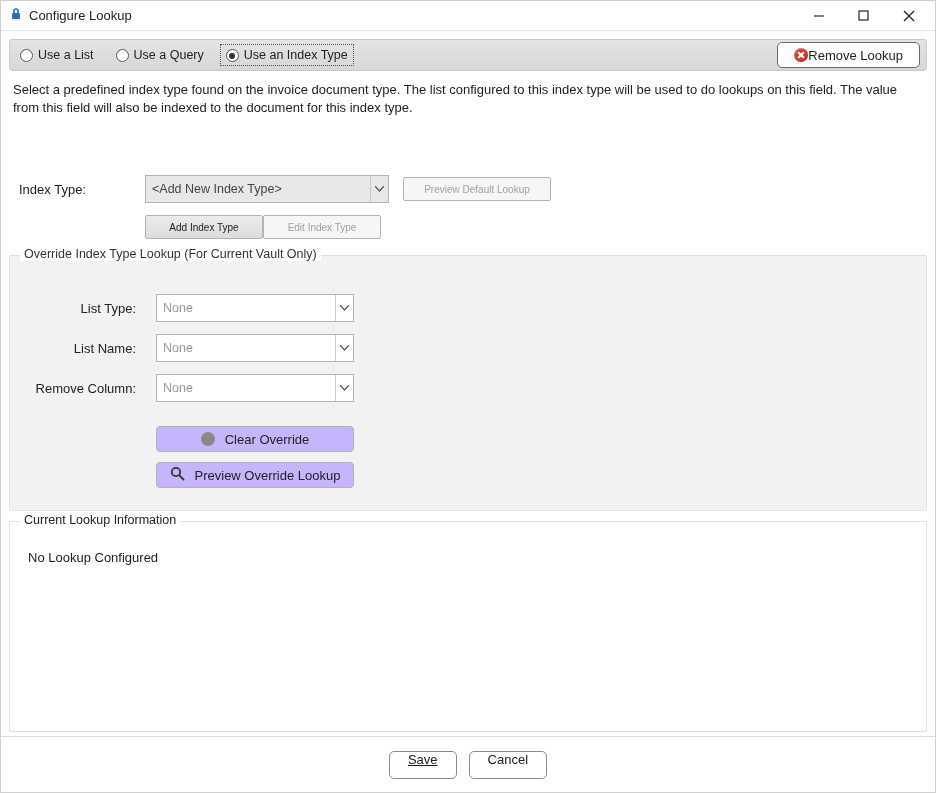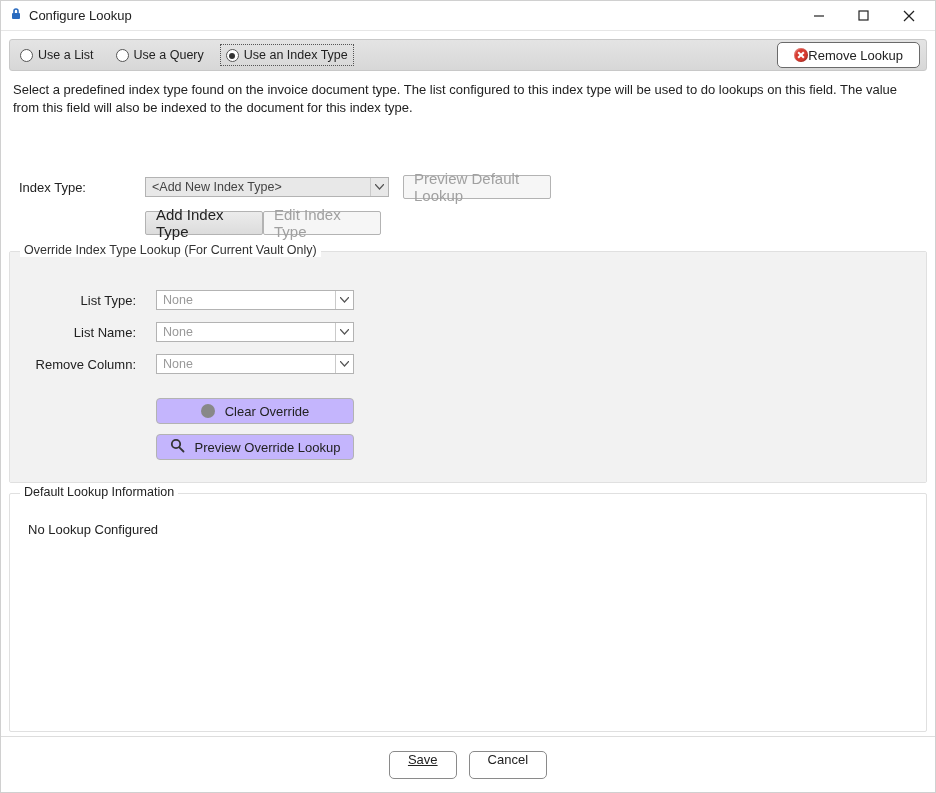--- a/index.html
+++ b/index.html
@@ -124,21 +124,21 @@
     column-gap: 14px;
     row-gap: 12px;
     align-items: center;
     padding: 8px 2px 8px 10px;
     margin-top: 40px;
   }
   .form-label {
     font-size: 13px;
   }
   .combo {
-    height: 20px;
+    height: 28px;
     border: 1px solid #b3b3b3;
     display: flex; align-items: center;
     background: #e8e8e8;
     cursor: pointer;
   }
   .combo.white { background: #fff; }
   .combo .combo-text {
     flex: 1;
     padding: 0 6px;
     font-size: 12.5px;
@@ -152,21 +152,21 @@
   }
   .btn {
     height: 24px;
     border: 1px solid #b3b3b3;
     background: #f3f3f3;
     border-radius: 2px;
     padding: 0 10px;
     display: inline-flex; align-items: center; justify-content: center;
     gap: 8px;
     cursor: pointer;
-    font-size: 15px;
+    font-size: 10px;
   }
   .btn.disabled {
     color: #a0a0a0;
     cursor: default;
     background: #f6f6f6;
   }
   .btn.shaded {
     background: linear-gradient(#ececec, #dcdcdc);
   }
 
@@ -392,21 +392,21 @@
                 </svg>
               </span>
               <span>Preview Override Lookup</span>
             </div>
           </div>
         </div>
       </div>
     </div>
 
     <div class="info-fieldset">
-      <div class="legend">Default Lookup Information</div>
+      <div class="legend">Current Lookup Information</div>
       <div class="info-body">No Lookup Configured</div>
     </div>
 
   </div>
 
   <div class="footer">
     <div class="footer-btn primary">
       <span>Save</span>
     </div>
     <div class="footer-btn">

